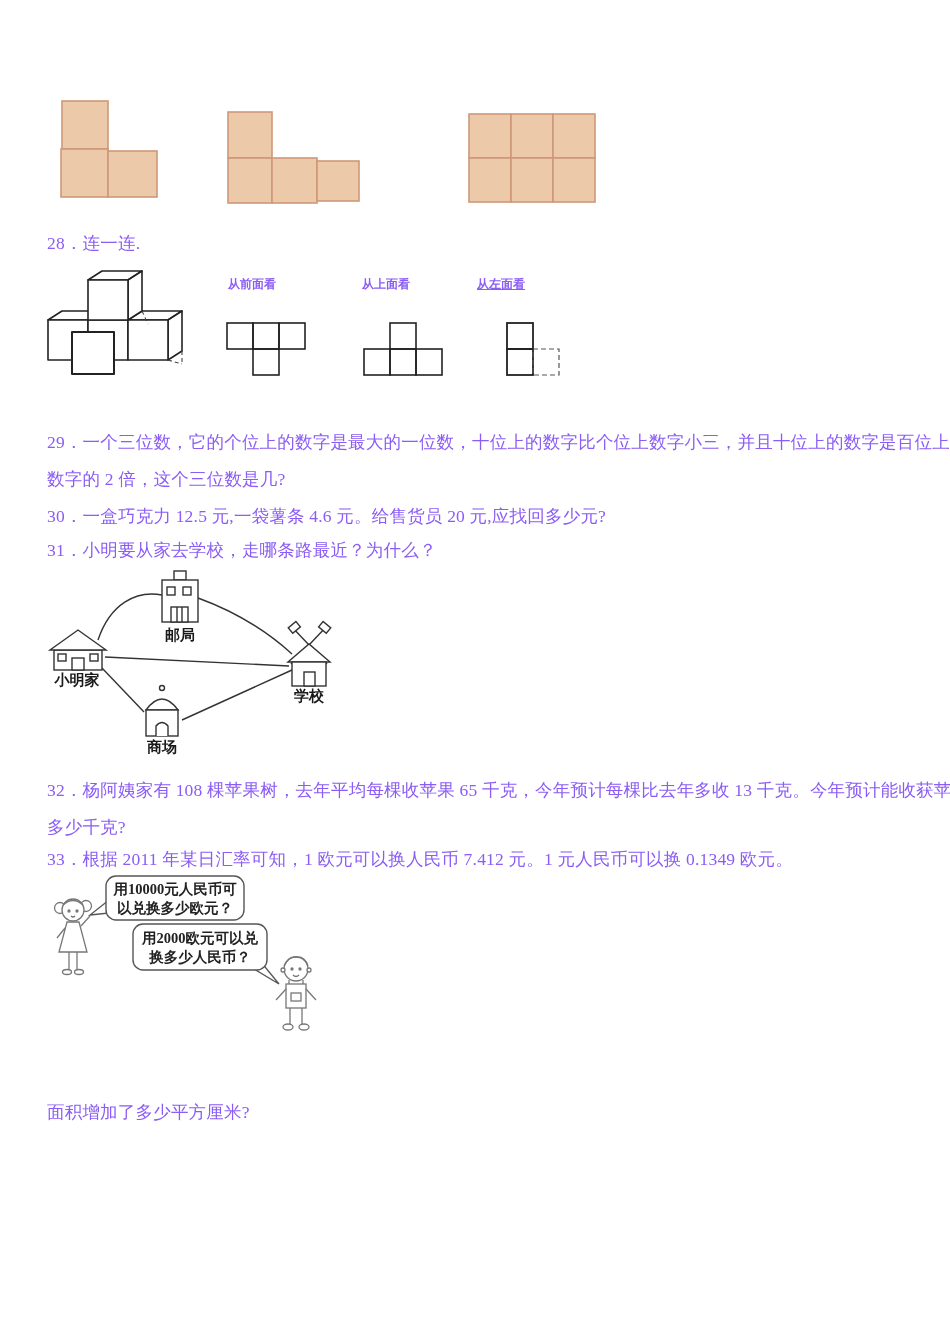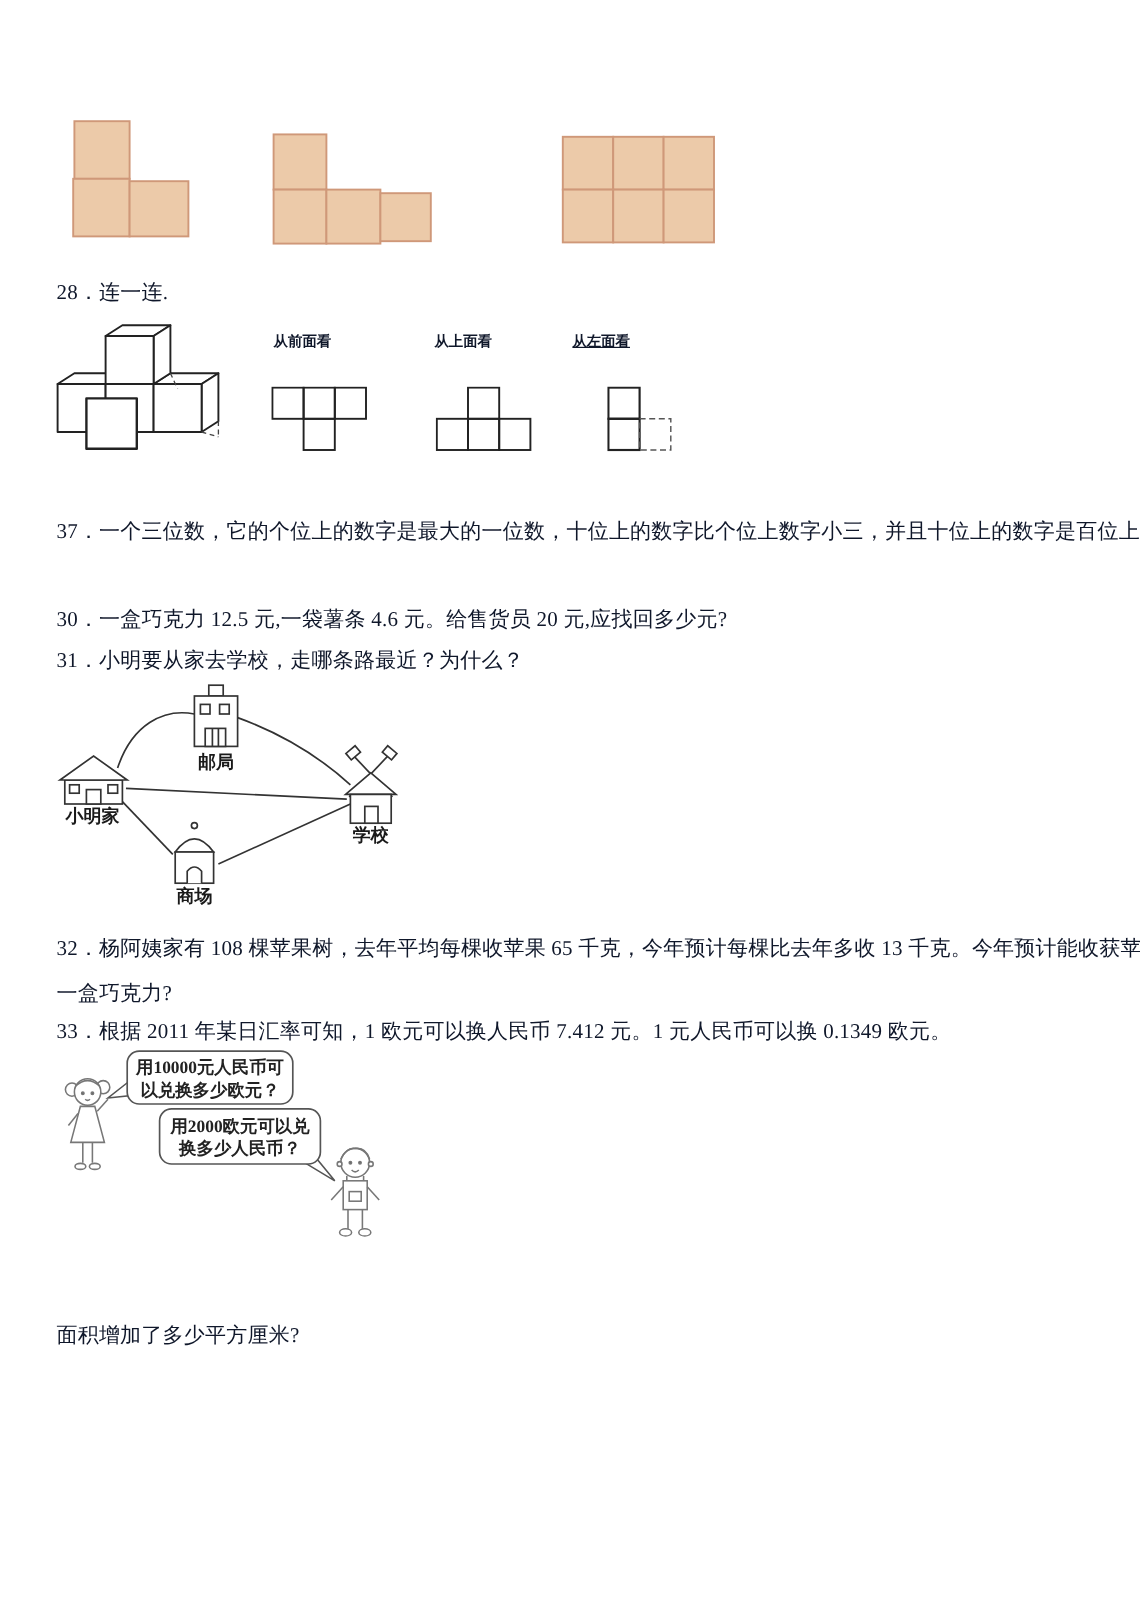--- a/index.html
+++ b/index.html
@@ -1,18 +1,18 @@
 <!DOCTYPE html>
 <html><head>
 <meta charset="utf-8">
 <style>
   html,body { margin:0; padding:0; background:#ffffff; }
   .page {
     position:relative; width:950px; height:1344px; background:#ffffff;
-    font-family:"Liberation Serif","DejaVu Serif",serif; color:#0f172a;
+    font-family:"Liberation Serif","DejaVu Serif",serif; color:#8b5cf6;
     overflow:hidden;
   }
   .line { position:absolute; font-size:17.5px; white-space:pre; letter-spacing:.2px; }
   .viewlabel { position:absolute; font-size:12px; font-weight:bold; white-space:pre; }
   .abs { position:absolute; }
   svg { display:block; }
   svg text { font-family:"Liberation Serif","DejaVu Serif",serif; }
   .maplabel { font-size:15px; font-weight:bold; fill:#1a1a1a; }
   .bubbletxt { font-size:14.5px; font-weight:600; fill:#222; }
 </style>
@@ -102,21 +102,22 @@
 
   <svg class="abs" style="left:506px; top:322px;" width="58" height="58">
     <g fill="none" stroke="#222" stroke-width="1.8">
       <rect x="1" y="1" width="26" height="26"></rect>
       <rect x="1" y="27" width="26" height="26"></rect>
     </g>
     <rect x="27" y="27" width="26" height="26" fill="none" stroke="#555" stroke-width="1.2" stroke-dasharray="5,3"></rect>
   </svg>
 
 
-  <div class="line" style="left:47px; top:430px;">37．一个三位数，它的个位上的数字是最大的一位数，十位上的数字比个位上数字小三，并且十位上的数字是百位上</div>
+  <div class="line" style="left:47px; top:430px;">29．一个三位数，它的个位上的数字是最大的一位数，十位上的数字比个位上数字小三，并且十位上的数字是百位上</div>
+  <div class="line" style="left:47px; top:467px;">数字的 2 倍，这个三位数是几?</div>
 
   <div class="line" style="left:47px; top:504px;">30．一盒巧克力 12.5 元,一袋薯条 4.6 元。给售货员 20 元,应找回多少元?</div>
 
   <div class="line" style="left:47px; top:538px;">31．小明要从家去学校，走哪条路最近？为什么？</div>
 
   <svg class="abs" style="left:42px; top:562px;" width="310" height="200">
 
     <g fill="none" stroke="#333" stroke-width="1.4">
       <path d="M 56,78 C 68,42 94,28 120,33"></path>
       <path d="M 156,36 C 200,52 228,72 250,92"></path>
@@ -159,21 +160,21 @@
     <g fill="#ffffff" stroke="#333" stroke-width="1.4">
       <path d="M 104,148 Q 120,126 136,148 Z"></path>
       <circle cx="120" cy="126" r="2.5"></circle>
       <rect x="104" y="148" width="32" height="26"></rect>
       <path d="M 114,174 L 114,164 Q 120,157 126,164 L 126,174"></path>
     </g>
     <text class="maplabel" x="120" y="190" text-anchor="middle">商场</text>
   </svg>
 
   <div class="line" style="left:47px; top:778px;">32．杨阿姨家有 108 棵苹果树，去年平均每棵收苹果 65 千克，今年预计每棵比去年多收 13 千克。今年预计能收获苹果</div>
-  <div class="line" style="left:47px; top:815px;">一盒巧克力?</div>
+  <div class="line" style="left:47px; top:815px;">多少千克?</div>
 
   <div class="line" style="left:47px; top:847px;">33．根据 2011 年某日汇率可知，1 欧元可以换人民币 7.412 元。1 元人民币可以换 0.1349 欧元。</div>
 
   <svg class="abs" style="left:45px; top:872px;" width="290" height="168">
 
     <g fill="#ffffff" stroke="#777" stroke-width="1.3">
       <circle cx="15" cy="36" r="5.5"></circle>
       <circle cx="41" cy="34" r="5.5"></circle>
       <circle cx="28" cy="38" r="11"></circle>
       <path d="M 18,33 Q 28,24 38,33" fill="none"></path>

